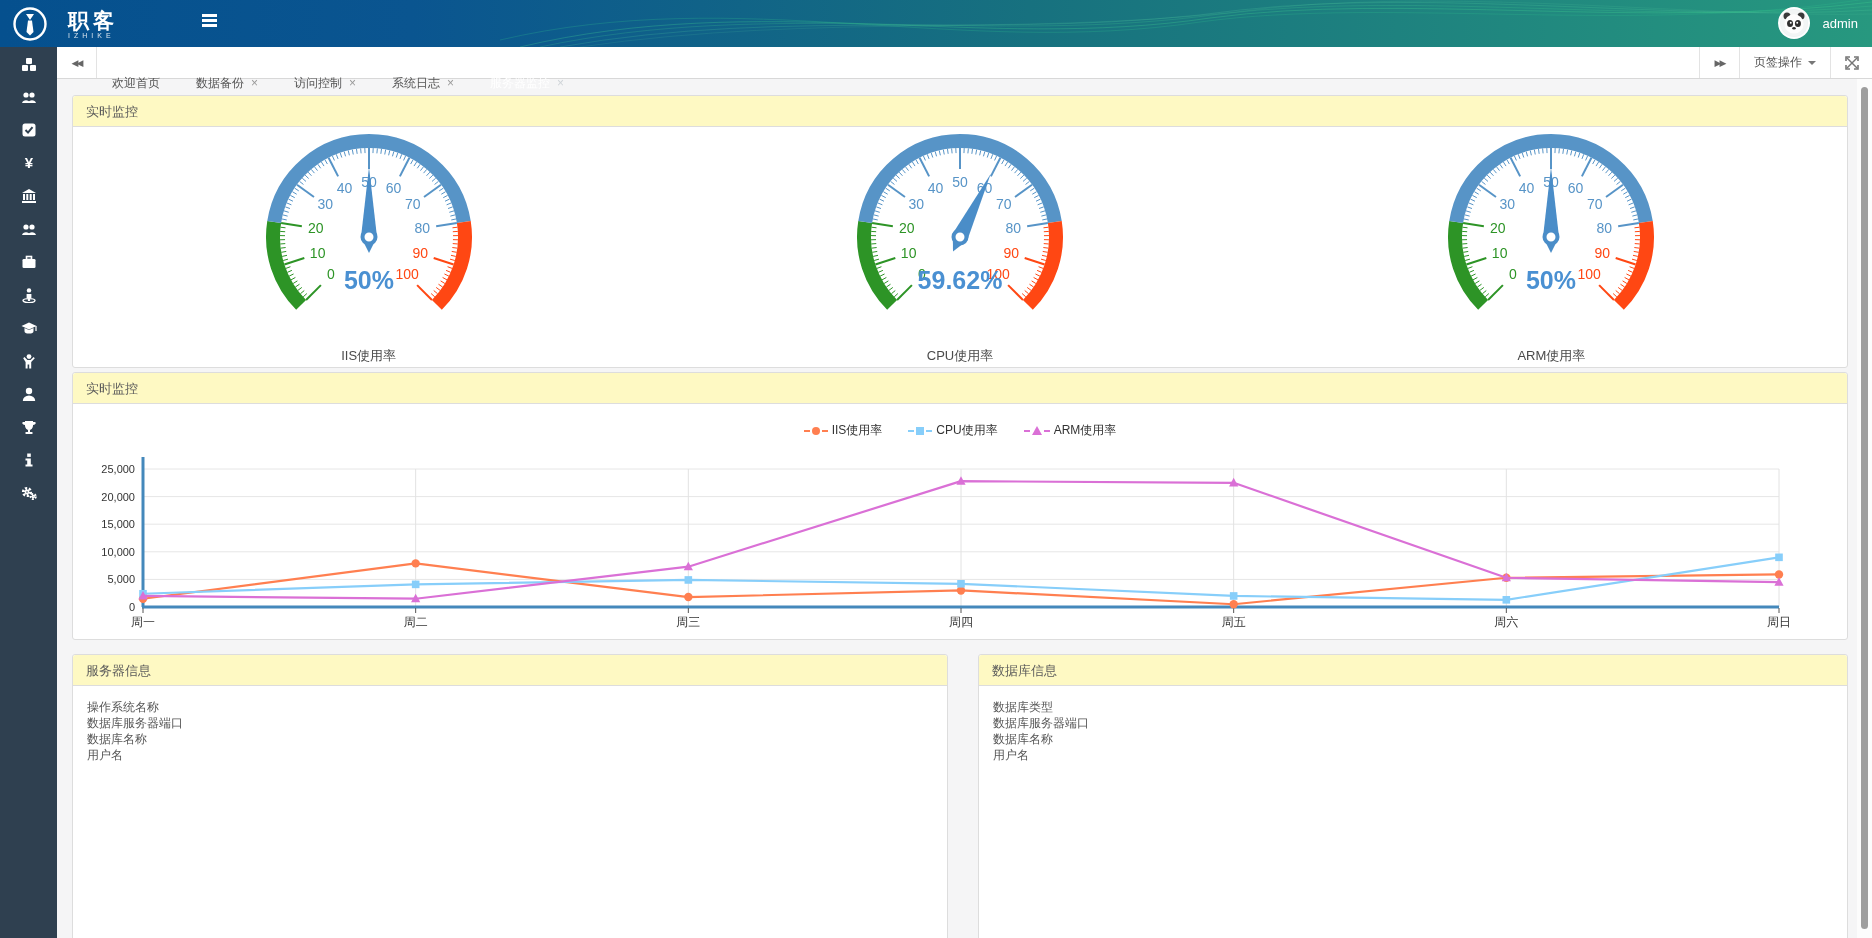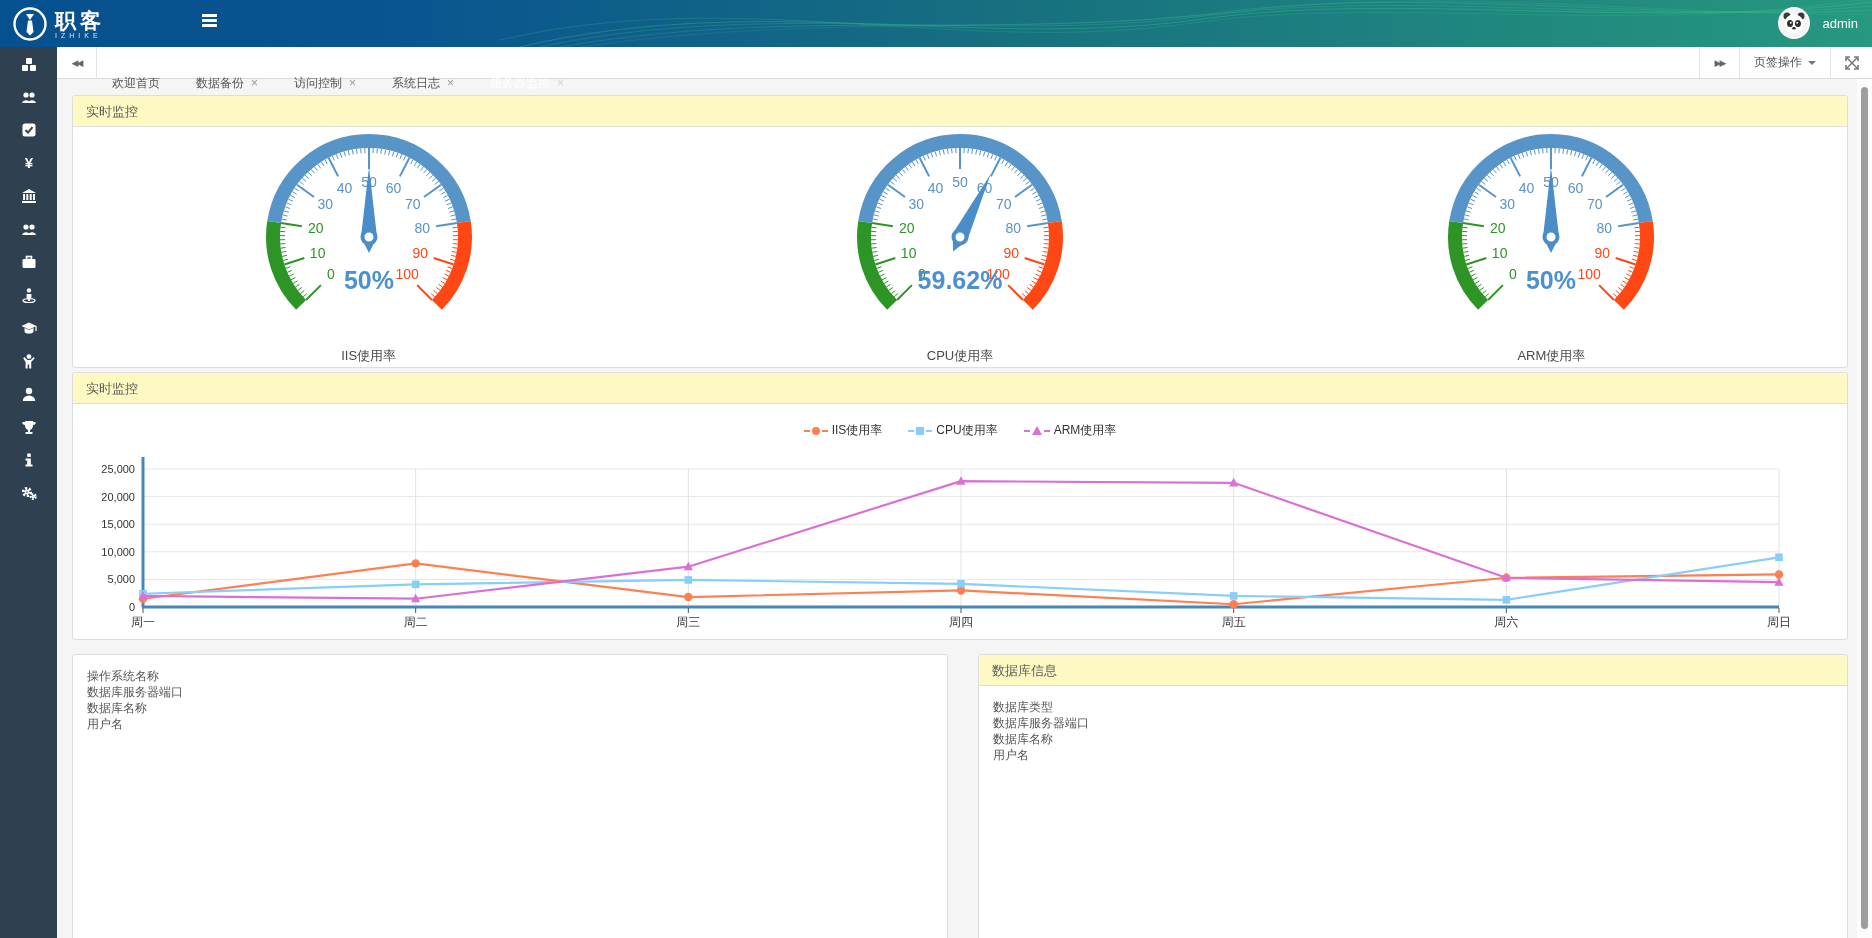--- a/index.html
+++ b/index.html
@@ -4,21 +4,21 @@
 <style>
   * { margin:0; padding:0; box-sizing:border-box; }
   html,body { width:1872px; height:938px; overflow:hidden;
     font-family:"Liberation Sans","DejaVu Sans",sans-serif; background:#f4f4f5; }
 
   
   .navbar { position:absolute; left:0; top:0; width:1872px; height:47px;
     background:linear-gradient(90deg,#05508e 0%,#0a5590 22%,#17717f 55%,#27987f 100%);
     overflow:hidden; z-index:30; }
   .nav-waves { position:absolute; left:0; top:0; width:100%; height:100%; pointer-events:none; }
-  .logo { position:absolute; left:12px; top:6px; display:flex; align-items:center; gap:7px; }
+  .logo { position:absolute; left:12px; top:6px; display:flex; align-items:center; gap:20px; }
   .logo-text-zh { color:#fff; font-size:21px; font-weight:bold; letter-spacing:4px; line-height:22px; }
   .logo-text-en { color:rgba(255,255,255,.85); font-size:7px; letter-spacing:4px; }
   .hamburger { position:absolute; left:198px; top:14px; width:22px; height:18px; cursor:pointer; }
   .hamburger span { display:block; width:15px; height:3px; background:#fff; margin:0 auto 2px auto; }
   .nav-user { position:absolute; right:14px; top:7px; display:flex; align-items:center; gap:13px; cursor:pointer; }
   .nav-user-name { color:#fff; font-size:13px; }
   .avatar { width:32px; height:32px; border-radius:50%; background:#eef3f3; border:2px solid rgba(255,255,255,.85); }
 
   
   .sidebar { position:absolute; left:0; top:47px; width:57px; bottom:0; background:#2f4050; z-index:20; }
@@ -734,20 +734,21 @@
         <polygon points="342.6666666666667,149.72 338.06666666666666,158.32 347.2666666666667,158.32" fill="#da70d6"></polygon>
         <polygon points="615.3333333333334,117.70400000000001 610.7333333333333,126.304 619.9333333333334,126.304" fill="#da70d6"></polygon>
         <polygon points="888,32.14399999999999 883.4,40.74399999999999 892.6,40.74399999999999" fill="#da70d6"></polygon>
         <polygon points="1160.6666666666667,33.8 1156.0666666666668,42.4 1165.2666666666667,42.4" fill="#da70d6"></polygon>
         <polygon points="1433.3333333333333,128.744 1428.7333333333333,137.344 1437.9333333333332,137.344" fill="#da70d6"></polygon>
         <polygon points="1706,133.16 1701.4,141.76 1710.6,141.76" fill="#da70d6"></polygon>
       </svg>
   </div>
 
   <div class="panel panel-info-left">
+    <div class="panel-heading">服务器信息</div>
     <div class="info-body" id="serverInfoBody">
         <div class="info-line">操作系统名称</div>
         <div class="info-line">数据库服务器端口</div>
         <div class="info-line">数据库名称</div>
         <div class="info-line">用户名</div>
       </div>
   </div>
 
   <div class="panel panel-info-right">
     <div class="panel-heading">数据库信息</div>

